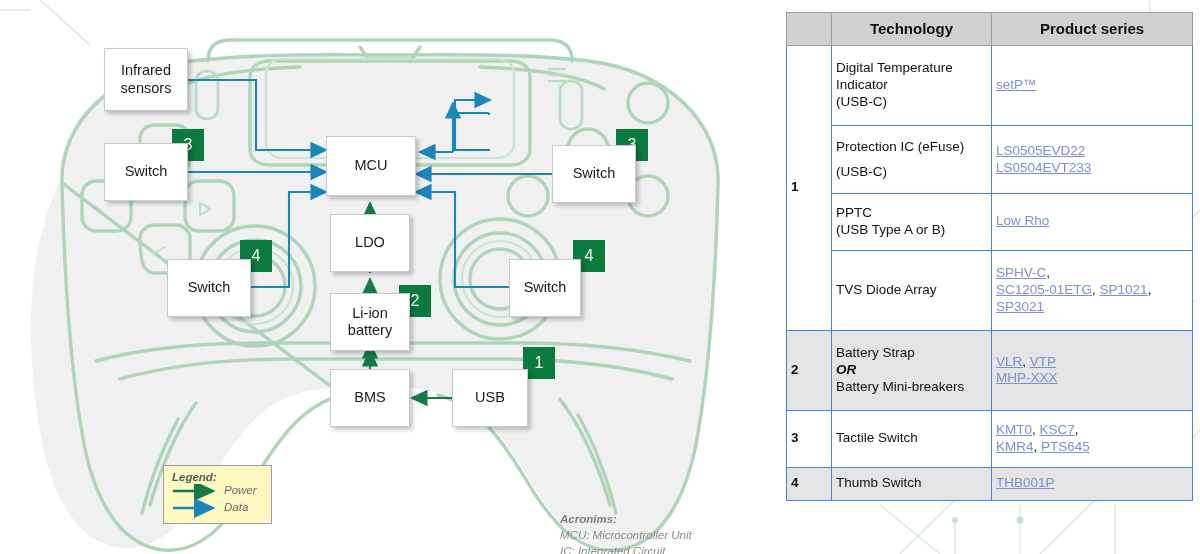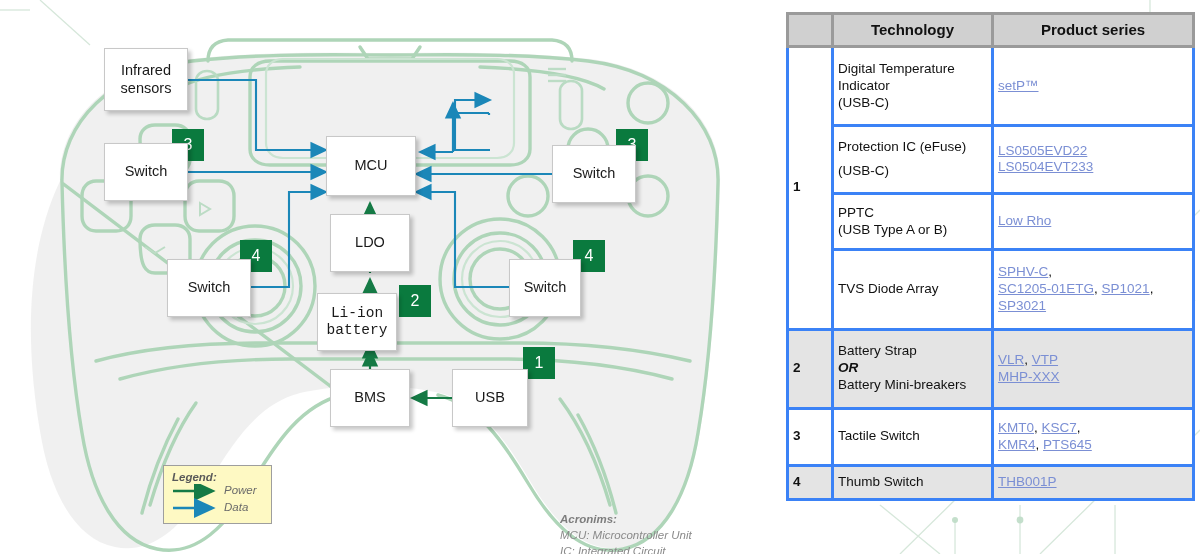--- a/index.html
+++ b/index.html
@@ -67,21 +67,21 @@
     position:absolute;left:786px;top:12px;width:406px;height:489px;
     z-index:8;
   }
   table.spec{
     border-collapse:collapse;
     width:100%;height:100%;
     table-layout:fixed;
     border:1px solid #8a8a8a;
   }
   table.spec td,table.spec th{
-    border:3px solid #3b82f6;
+    border:1px solid #3b82f6;
     font-size:13.5px;
     color:#111;
     vertical-align:middle;
     padding:3px 4px;
     line-height:1.25;
     box-sizing:border-box;
   }
   table.spec thead th{
     background:#d0d0d0;
     font-weight:bold;
@@ -293,21 +293,21 @@
     <div class="badge" style="left:573px;top:209px;">
       <span>4</span>
     </div>
     <div class="node" style="left:509px;top:228px;width:72px;height:58px;">
       <span>Switch</span>
     </div>
 
     <div class="badge" style="left:399px;top:254px;">
       <span>2</span>
     </div>
-    <div class="node" style="left:317px;top:262px;width:80px;height:58px;font-family:Liberation Mono, monospace;">
+    <div class="node" style="left:330px;top:262px;width:80px;height:58px;">
       <span>Li-ion battery</span>
     </div>
 
     <div class="node" style="left:330px;top:338px;width:80px;height:58px;">
       <span>BMS</span>
     </div>
 
     <div class="badge" style="left:523px;top:316px;">
       <span>1</span>
     </div>

